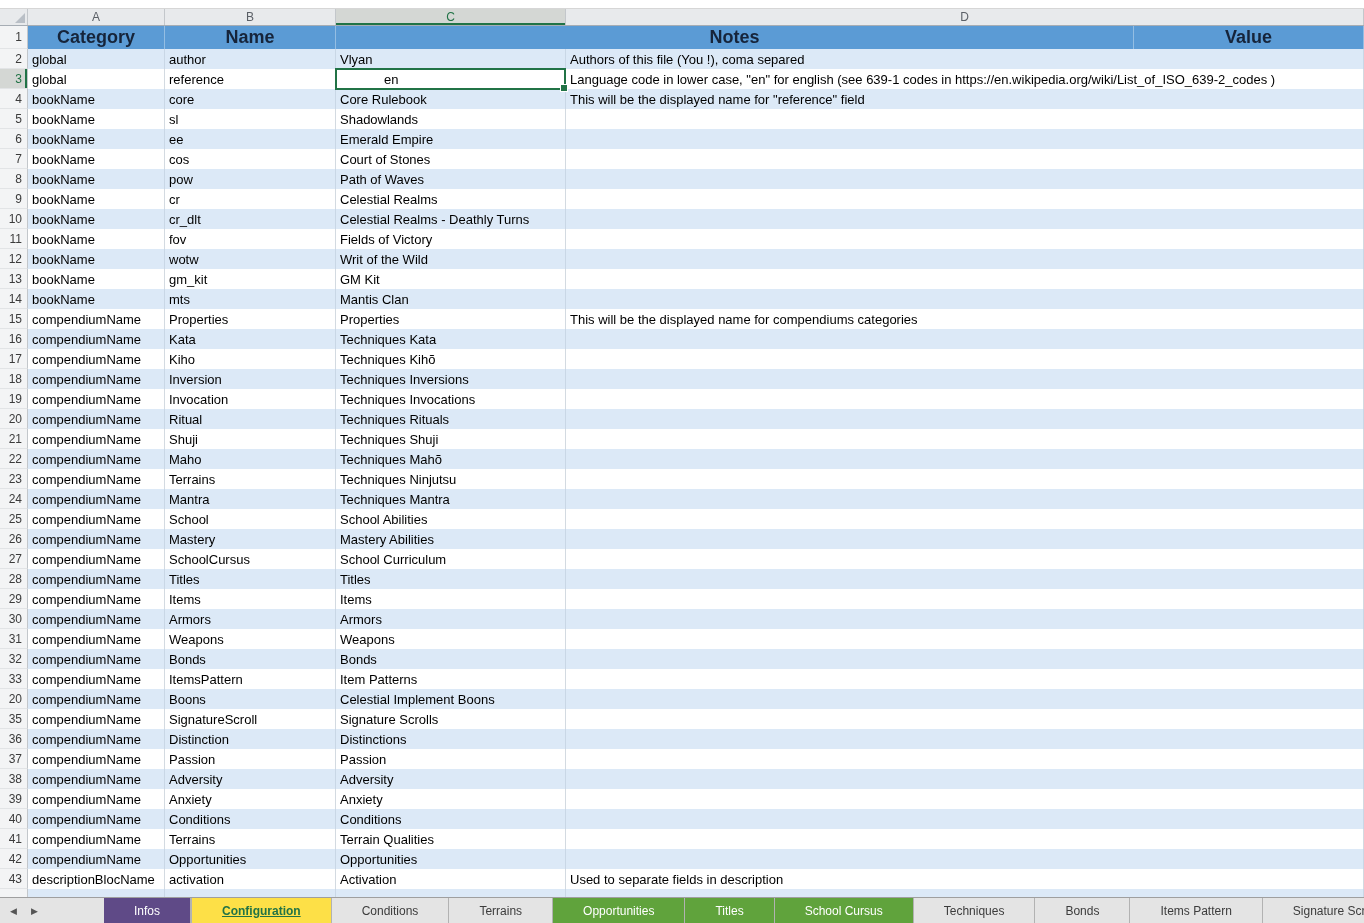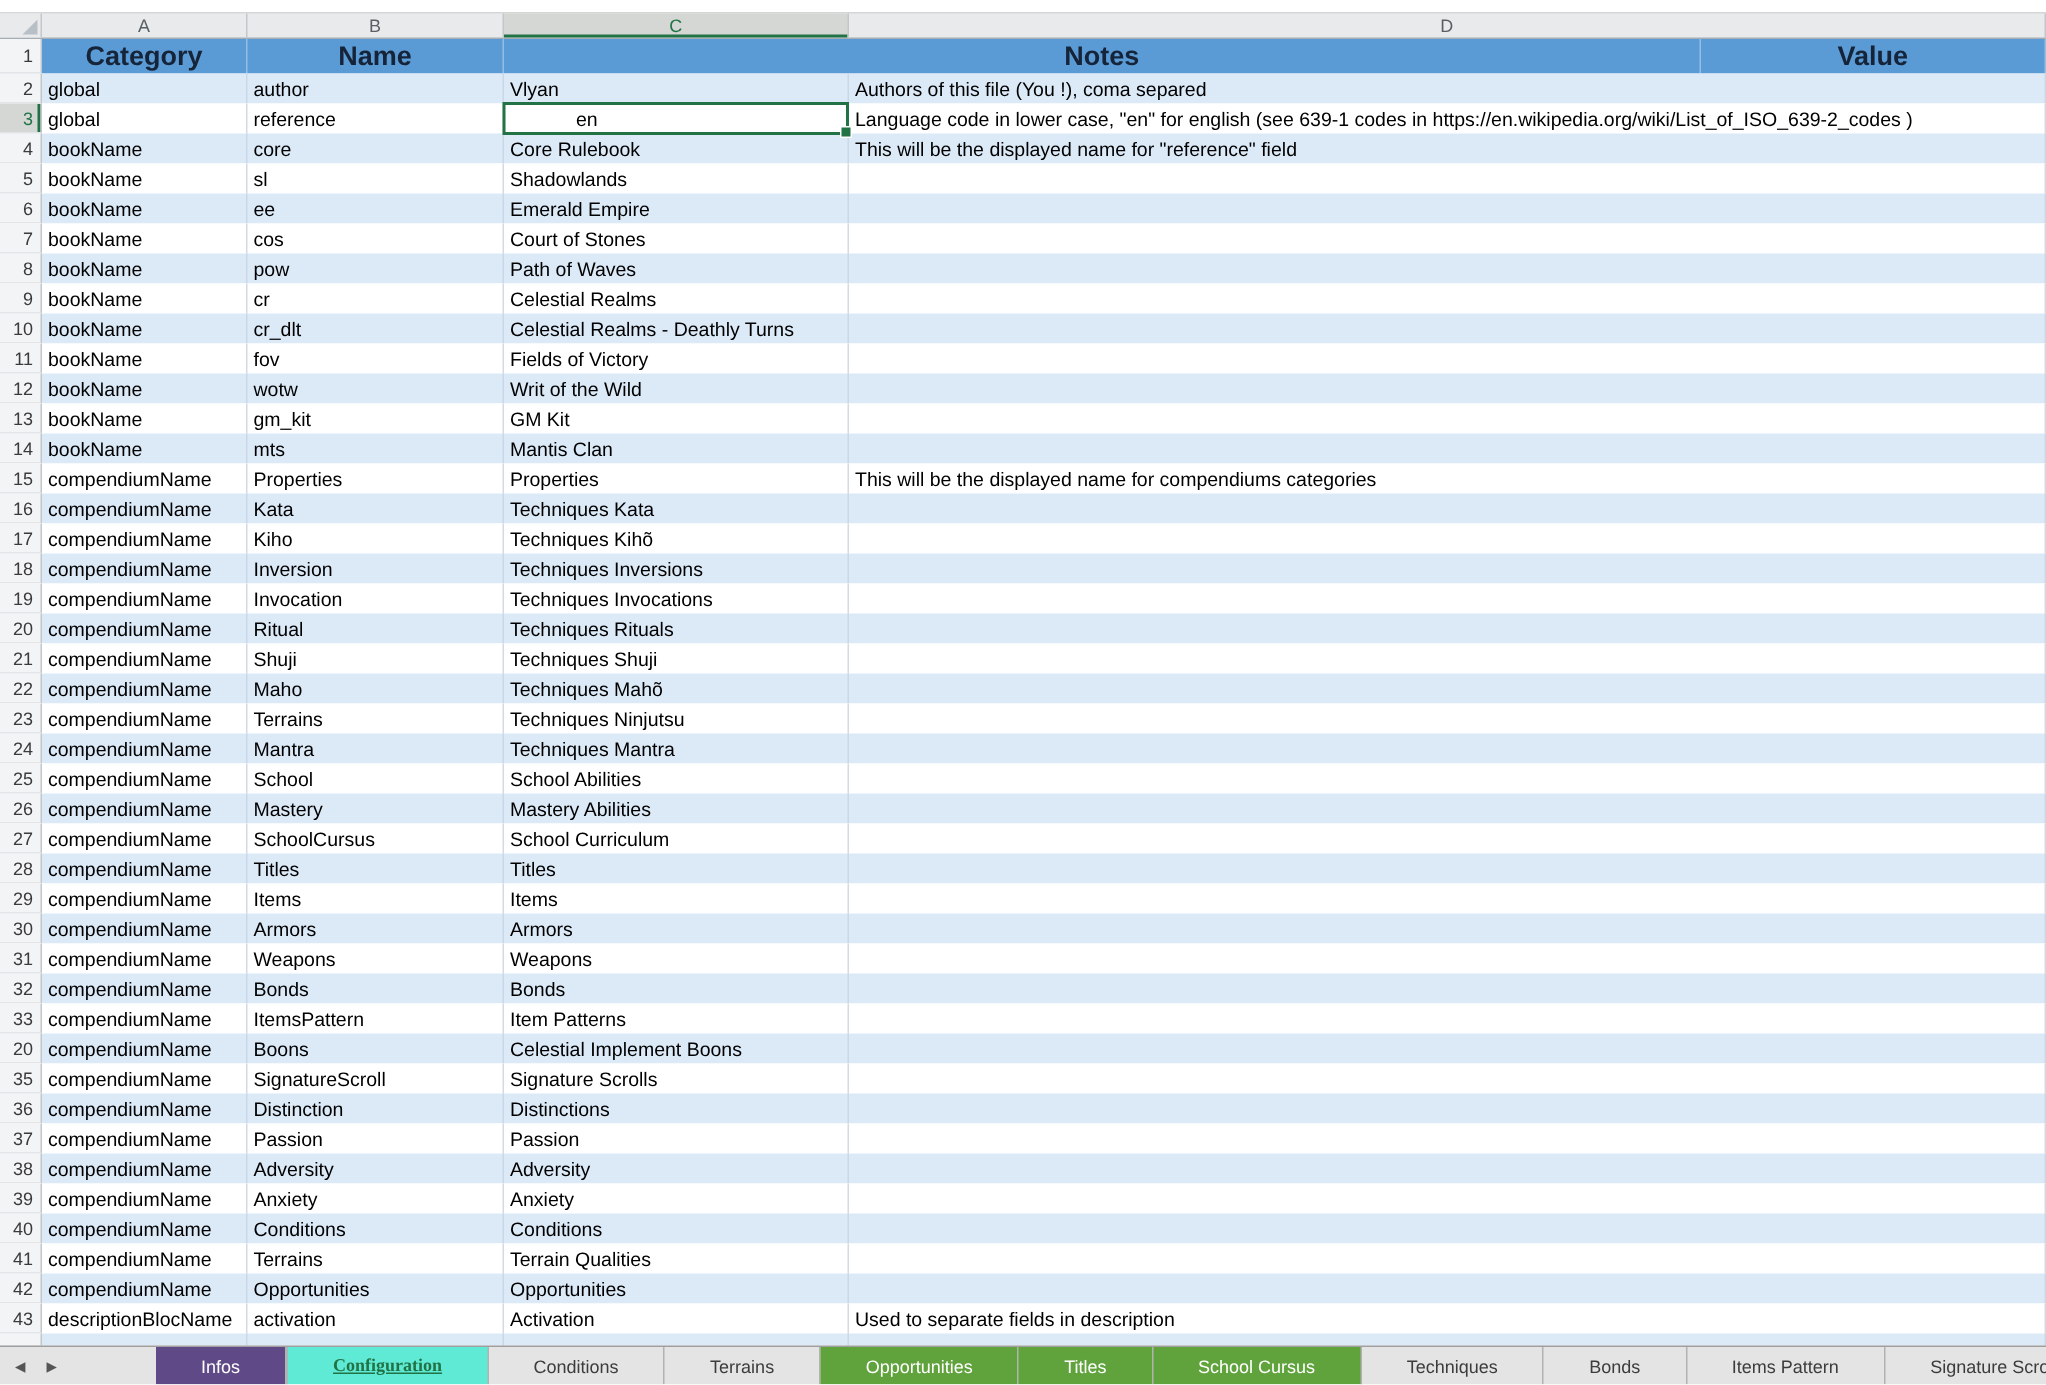--- a/index.html
+++ b/index.html
@@ -42,22 +42,22 @@
 
   
   .tab-bar { height:26px; background:#E4E4E4; border-top:1px solid #9f9f9f; display:flex; align-items:stretch; overflow:hidden; }
   .tab-nav { display:flex; align-items:center; width:104px; padding-left:10px; gap:14px; flex:0 0 auto; }
   .nav-arrow { font-size:9px; color:#555; cursor:default; }
   .tabs { display:flex; align-items:stretch; flex:1; min-width:0; overflow:hidden; }
   .tab { display:flex; align-items:center; padding:0 30px; font-size:12px; color:#3c3c3c;
          border-right:1px solid #b2b2b2; white-space:nowrap; flex:0 0 auto; }
   .tab.purple { background:var(--tab_purple,#5F4A87); color:#fff; }
   .tab.green  { background:var(--tab_green,#60A33C); color:#fff; }
-  .tab.active { background:#5eead4; color:var(--active_tab_text,#217346); font-weight:bold;
-                text-decoration:underline; border-left:1px solid #b2b2b2;font-family:Liberation Serif, serif; }
+  .tab.active { background:#fde047; color:var(--active_tab_text,#217346); font-weight:bold;
+                text-decoration:underline; border-left:1px solid #b2b2b2; }
 </style>
 </head>
 <body>
 
 <div class="app">
 
   <div class="top-strip"></div>
 
   <div class="col-header-row">
     <div class="corner">

